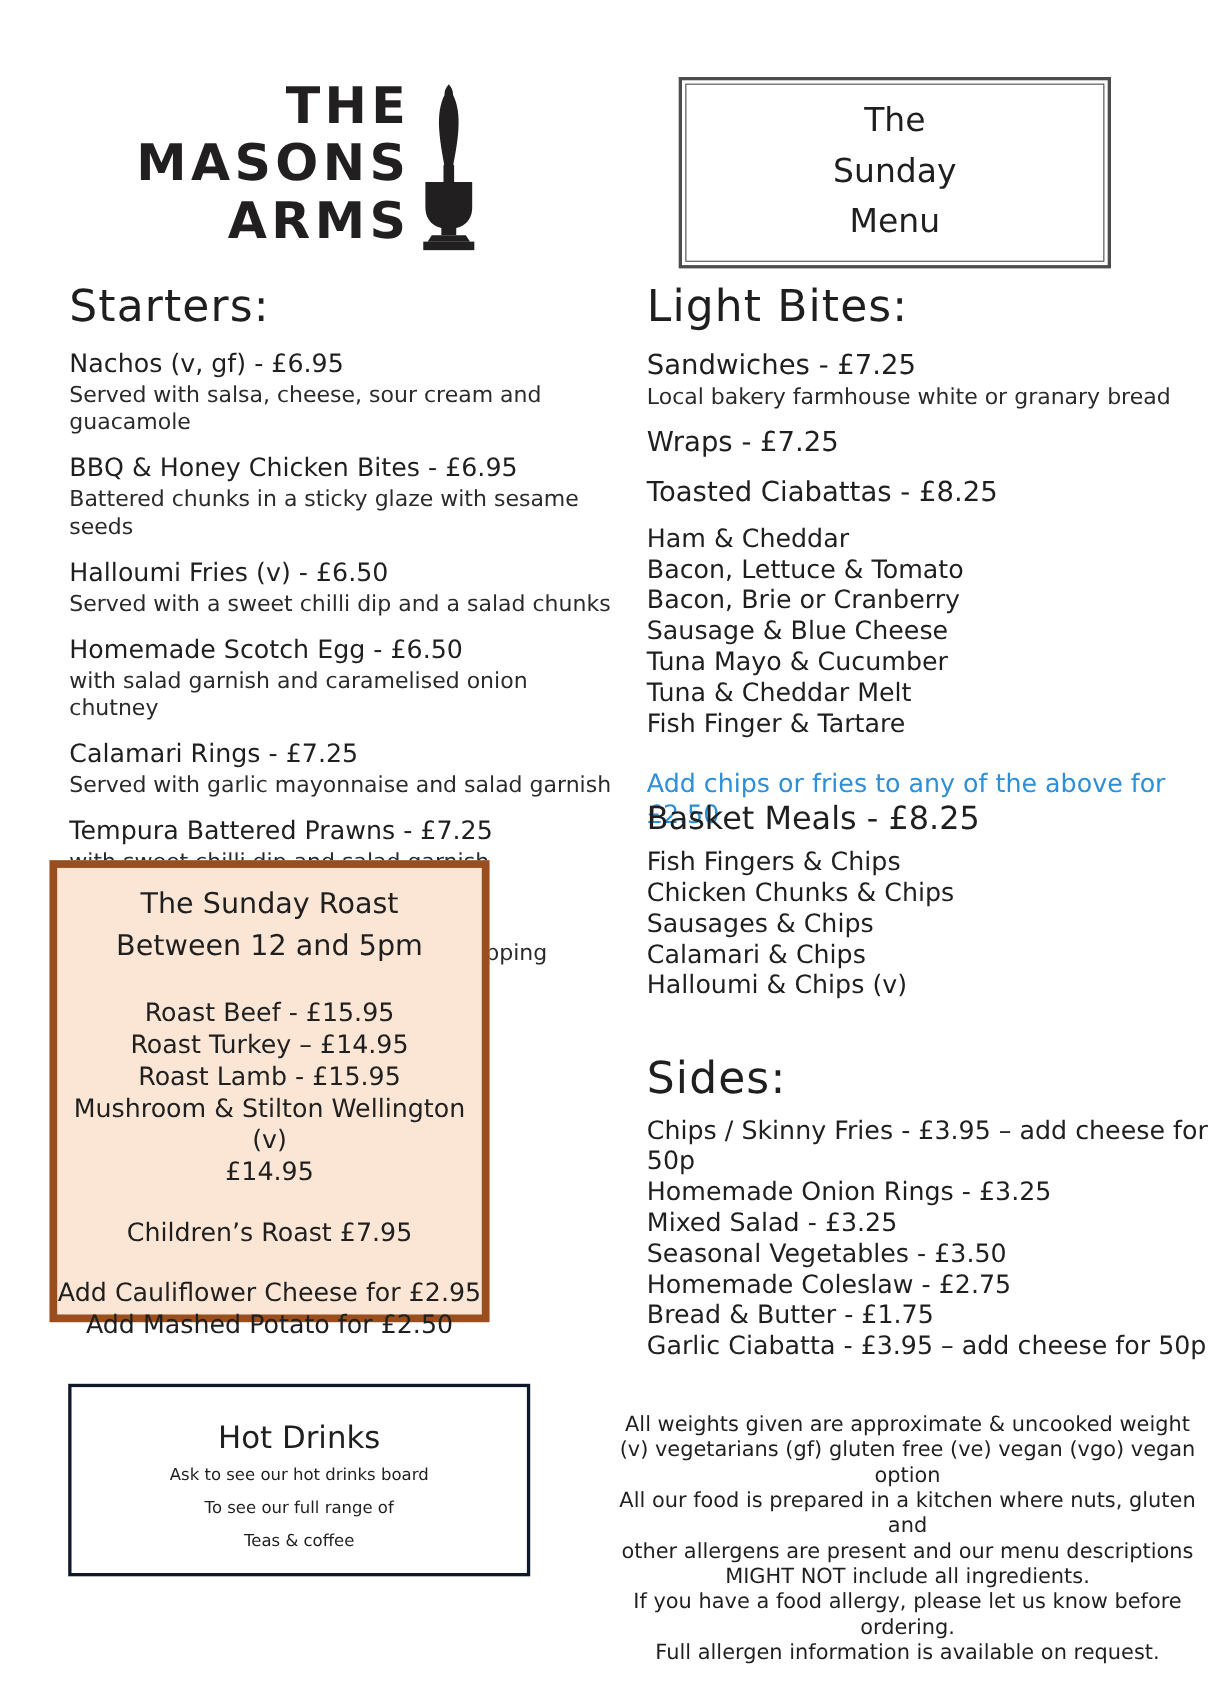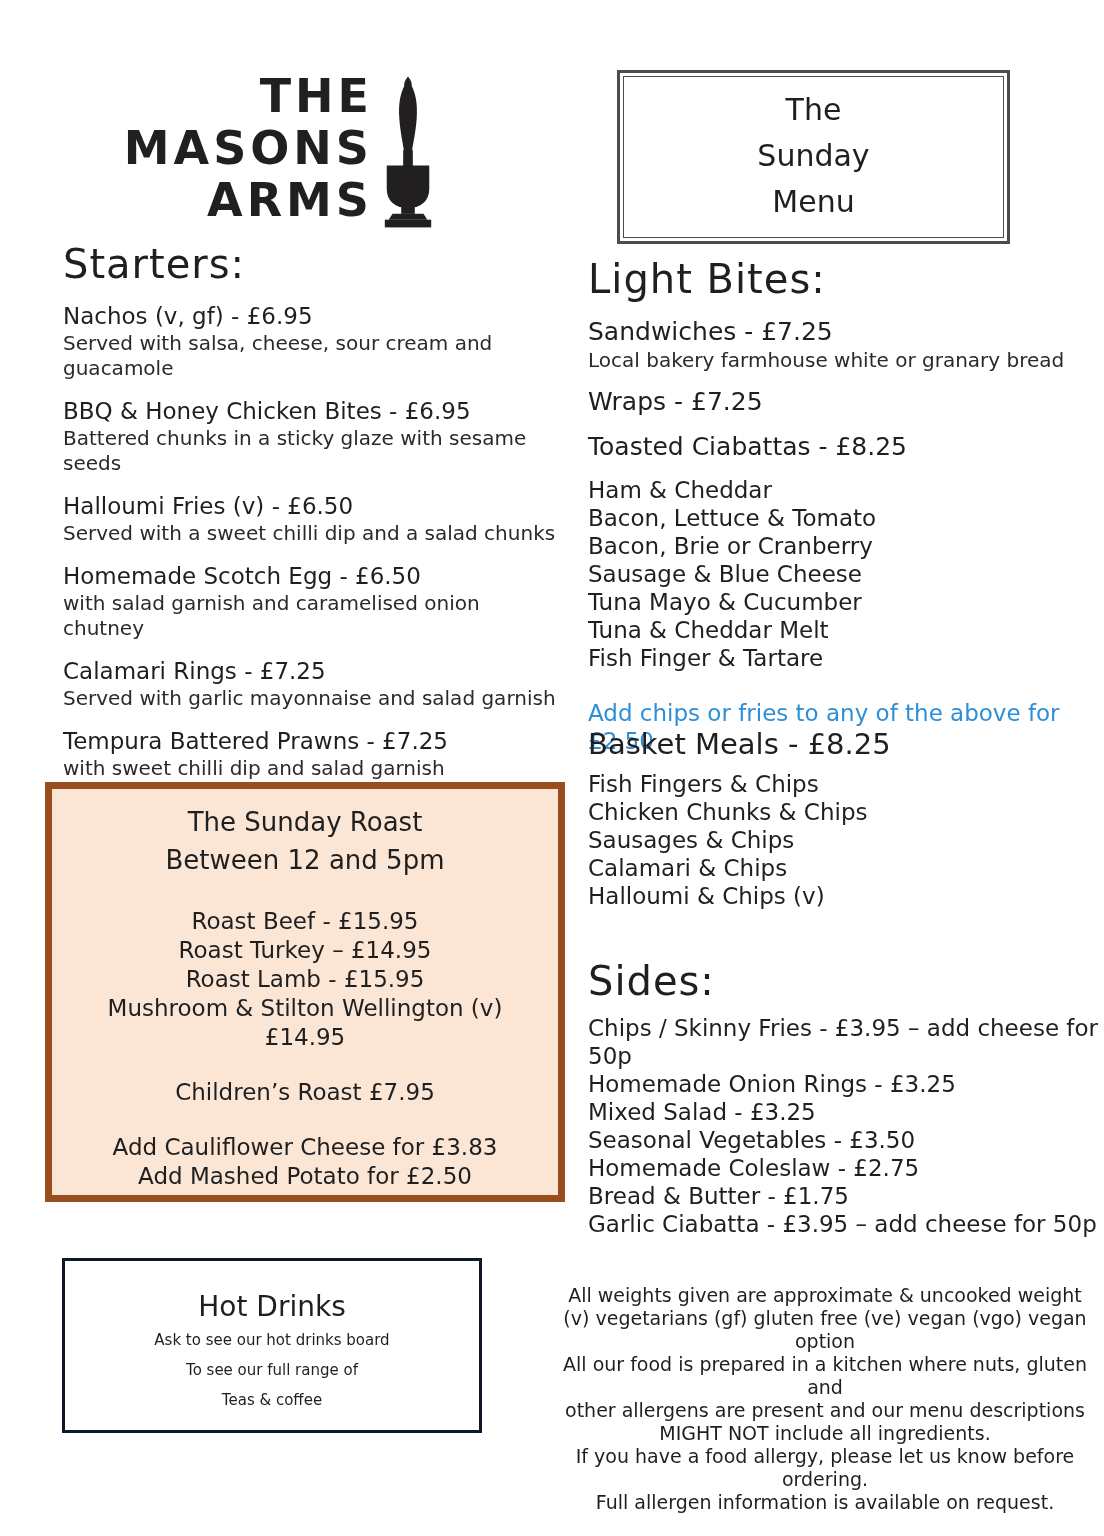--- a/index.html
+++ b/index.html
@@ -20,25 +20,25 @@
   .title-box{left:617px;top:70px;width:393px;border:3px solid #4c4c4c;padding:3px;box-sizing:border-box;background:#fff;}
   .title-box-inner{border:1px solid #4c4c4c;text-align:center;padding:10px 0 12px 0;}
   .title-line{font-size:30px;line-height:46px;}
 
   
   .section-heading{font-size:40px;font-weight:500;letter-spacing:1px;margin:0 0 14px 0;}
   .menu-item{margin-bottom:15px;}
   .item-name{font-size:23px;line-height:30px;}
   .item-desc{font-size:20px;line-height:25px;color:#2a2a2a;}
 
-  .starters{left:63px;top:241px;width:497px;}
+  .starters{left:63px;top:256px;width:497px;}
   .starters .menu-item:last-child{margin-top:28px;}
 
   
-  .roast-box{left:45px;top:782px;width:520px;height:420px;box-sizing:border-box;
+  .roast-box{left:45px;top:782px;width:400px;height:420px;box-sizing:border-box;
     text-align:center;padding-top:14px;}
   .roast-title{font-size:26px;line-height:38px;}
   .roast-mains{margin-top:28px;font-size:23px;line-height:29px;}
   .roast-children{margin-top:26px;font-size:23px;line-height:29px;}
   .roast-addons{margin-top:26px;font-size:23px;line-height:29px;}
 
   
   .hot-drinks{left:62px;top:1258px;width:420px;height:175px;border:3px solid #0f172a;
     box-sizing:border-box;text-align:center;padding-top:28px;background:#fff;}
   .hot-drinks-heading{font-size:28px;line-height:36px;}
@@ -145,21 +145,21 @@
 
       <div>Roast Lamb - £15.95</div>
 
       <div>Mushroom &amp; Stilton Wellington (v)</div>
 
       <div>£14.95</div>
     </div>
   <div class="roast-children">Children’s Roast £7.95</div>
   <div class="roast-addons">
 
-      <div>Add Cauliflower Cheese for £3.83</div>
+      <div>Add Cauliflower Cheese for £2.95</div>
 
       <div>Add Mashed Potato for £2.50</div>
     </div>
 </div>
 
 <div class="abs hot-drinks">
   <div class="hot-drinks-heading">Hot Drinks</div>
   <div>
 
       <div class="hot-drinks-line">Ask to see our hot drinks board</div>

